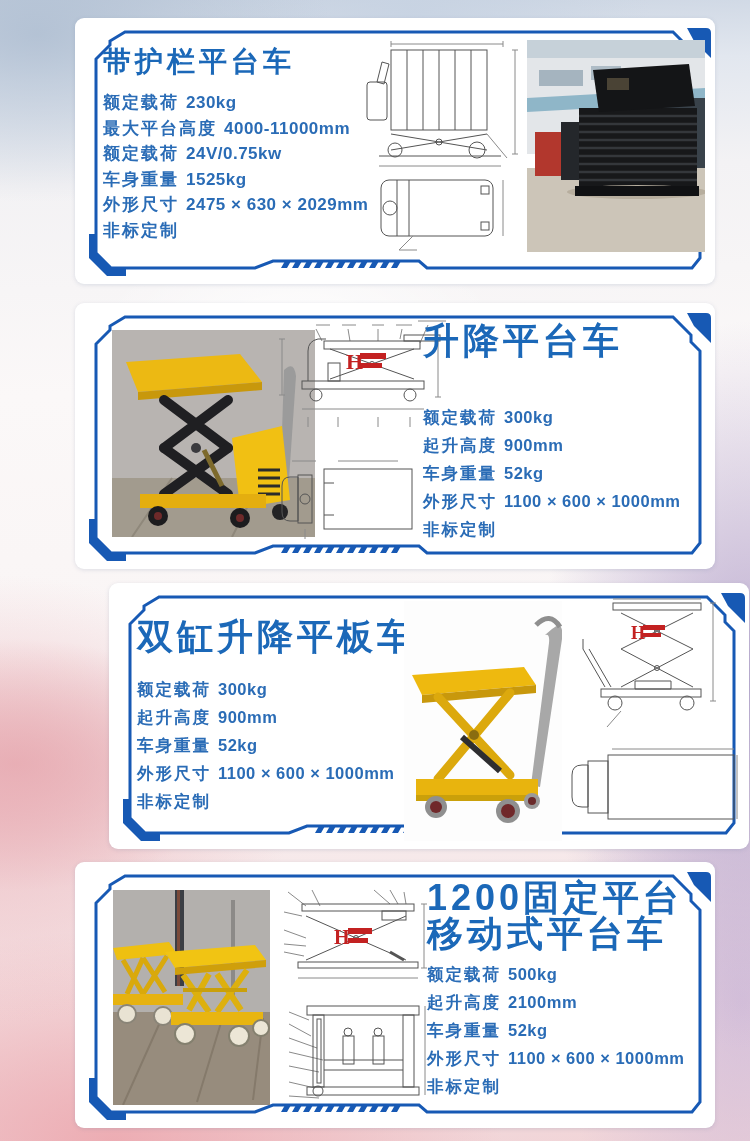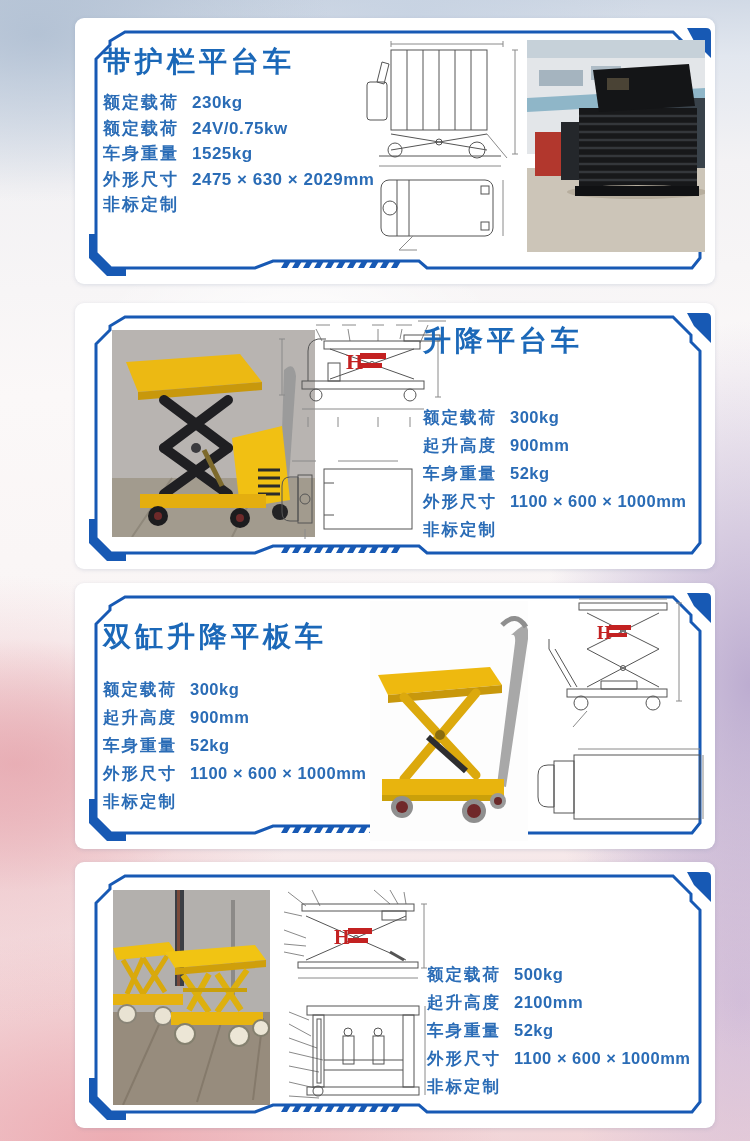--- a/index.html
+++ b/index.html
@@ -15,24 +15,24 @@
       radial-gradient(ellipse 320px 180px at 2% 67%, rgba(224,150,158,.8), rgba(224,150,158,0) 70%),
       radial-gradient(ellipse 420px 240px at 5% 3%, rgba(172,188,208,.8), rgba(172,188,208,0) 70%),
       radial-gradient(ellipse 340px 200px at 55% 1%, rgba(198,210,226,.8), rgba(198,210,226,0) 70%),
       radial-gradient(ellipse 300px 160px at 40% 30%, rgba(255,255,255,.9), rgba(255,255,255,0) 70%),
       linear-gradient(178deg,#c9d3e1 0%,#e2e7ef 7%,#f3f2f4 16%,#fbf8f8 34%,#f9f4f4 62%,#f4dfe1 86%,#f1d5d8 100%);
   }
   .page{position:relative;width:750px;height:1141px;}
   .card{position:absolute;left:75px;width:640px;height:266px;background:#fff;border-radius:9px;box-shadow:0 1px 4px rgba(90,110,150,.18);}
   .frame{position:absolute;inset:0;width:640px;height:266px;pointer-events:none;}
   .abs{position:absolute;}
-  .title{font-weight:bold;color:#1b68b8;font-size:28px;letter-spacing:4px;line-height:36px;white-space:nowrap;}
+  .title{font-weight:bold;color:#1b68b8;font-size:36px;letter-spacing:4px;line-height:36px;white-space:nowrap;}
   .title.big{font-size:28px;}
   .specs{display:flex;flex-direction:column;}
-  .row{display:flex;gap:13px;color:#2a6cb6;font-weight:600;white-space:nowrap;}
+  .row{display:flex;gap:7px;color:#2a6cb6;font-weight:600;white-space:nowrap;}
   .row .lbl{letter-spacing:2px;}
   .row .val{letter-spacing:.5px;}
   .specs.s1 .row{font-size:17px;line-height:25.5px;}
   .specs.s2 .row{font-size:16.5px;line-height:28px;}
   svg text.wm{font-family:"Liberation Serif","DejaVu Serif",serif;font-weight:bold;fill:#c32121;}
 </style>
 </head>
 <body>
 
 <svg width="0" height="0" style="position:absolute" aria-hidden="true">
@@ -51,20 +51,24 @@
         <use href="#frameg"></use>
       </svg>
 
     <div class="abs" style="left:28px;top:26px;">
       <div class="title big">带护栏平台车</div>
     </div>
     <div class="abs specs s1" style="left:28px;top:72px;">
       <div class="row">
           <span class="lbl">额定载荷</span>
           <span class="val">230kg</span>
+        </div>
+      <div class="row">
+          <span class="lbl">最大平台高度</span>
+          <span class="val">4000-11000mm</span>
         </div>
       <div class="row">
           <span class="lbl">额定载荷</span>
           <span class="val">24V/0.75kw</span>
         </div>
       <div class="row">
           <span class="lbl">车身重量</span>
           <span class="val">1525kg</span>
         </div>
       <div class="row">
@@ -202,21 +206,21 @@
           <span class="lbl">外形尺寸</span>
           <span class="val">1100 × 600 × 1000mm</span>
         </div>
       <div class="row">
           <span class="lbl">非标定制</span>
           <span class="val"></span>
         </div>
     </div>
   </section>
 
-  <section class="card" style="top:583px;">
+  <section class="card" style="top:583px;margin-left:34px;">
     <svg class="frame" viewBox="0 0 640 266">
         <use href="#frameg"></use>
       </svg>
 
     <div class="abs" style="left:28px;top:36px;">
       <div class="title">双缸升降平板车</div>
     </div>
     <div class="abs specs s2" style="left:28px;top:92px;">
       <div class="row">
           <span class="lbl">额定载荷</span>
@@ -360,20 +364,24 @@
           <rect x="88" y="38" width="11" height="28"></rect>
             <circle cx="93" cy="34" r="4"></circle>
           <path d="M39,62 H118 M39,72 H118"></path>
         </g>
         <rect x="22" y="89" width="112" height="8" stroke="#555"></rect>
         <circle cx="33" cy="93" r="5" stroke="#555"></circle>
         <path d="M140,8 V97"></path>
       </g>
     </svg>
 
+    <div class="abs" style="left:352px;top:18px;">
+      <div class="title">1200固定平台</div>
+      <div class="title">移动式平台车</div>
+    </div>
     <div class="abs specs s2" style="left:352px;top:98px;">
       <div class="row">
           <span class="lbl">额定载荷</span>
           <span class="val">500kg</span>
         </div>
       <div class="row">
           <span class="lbl">起升高度</span>
           <span class="val">2100mm</span>
         </div>
       <div class="row">

